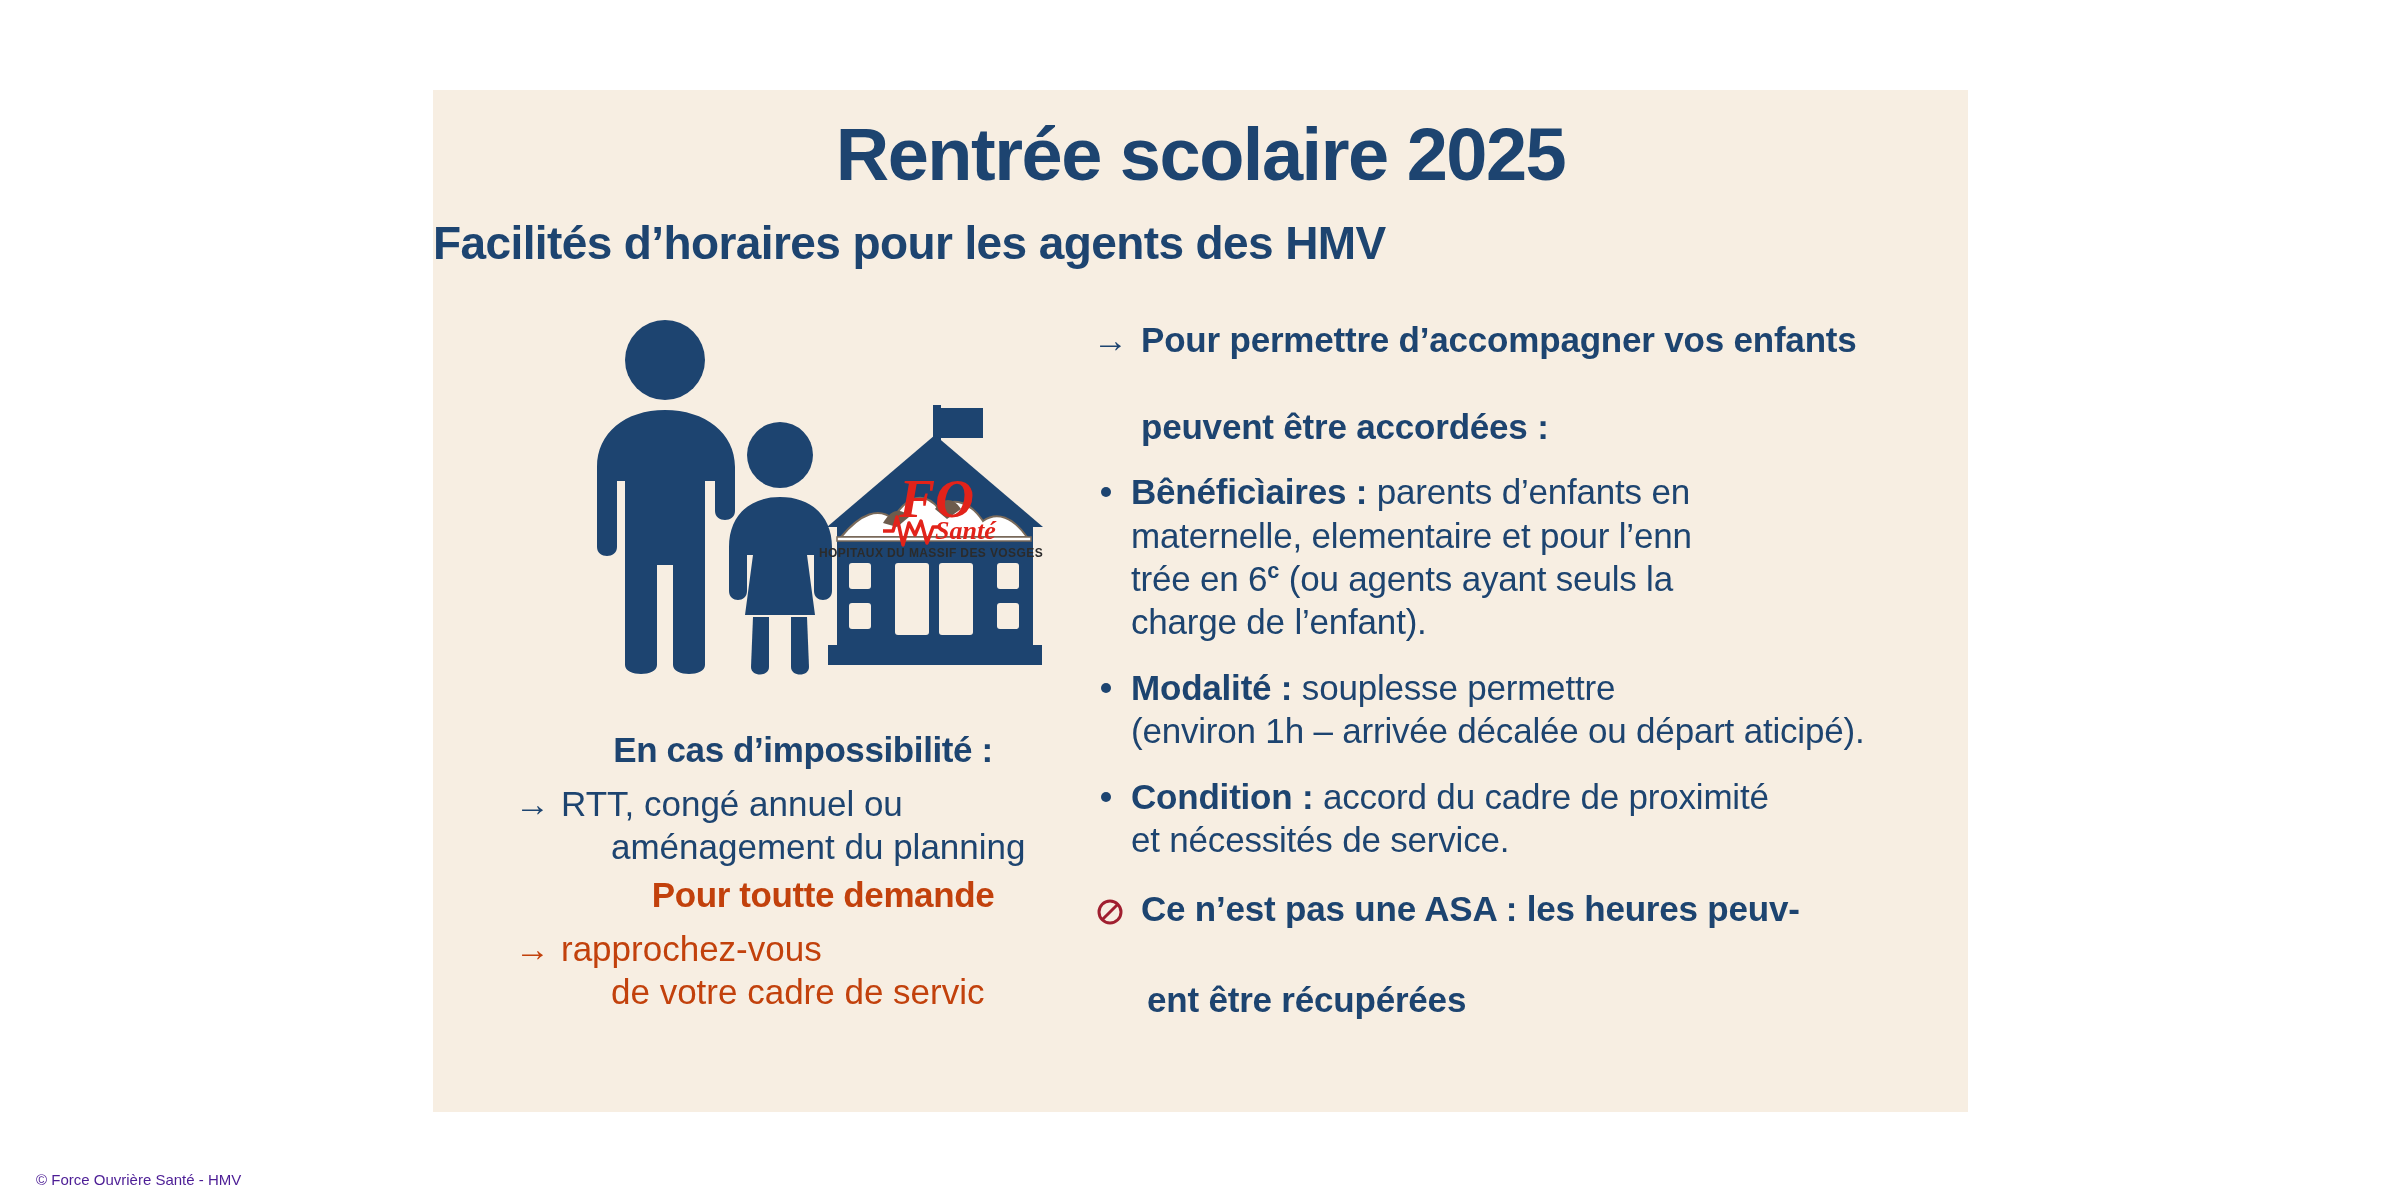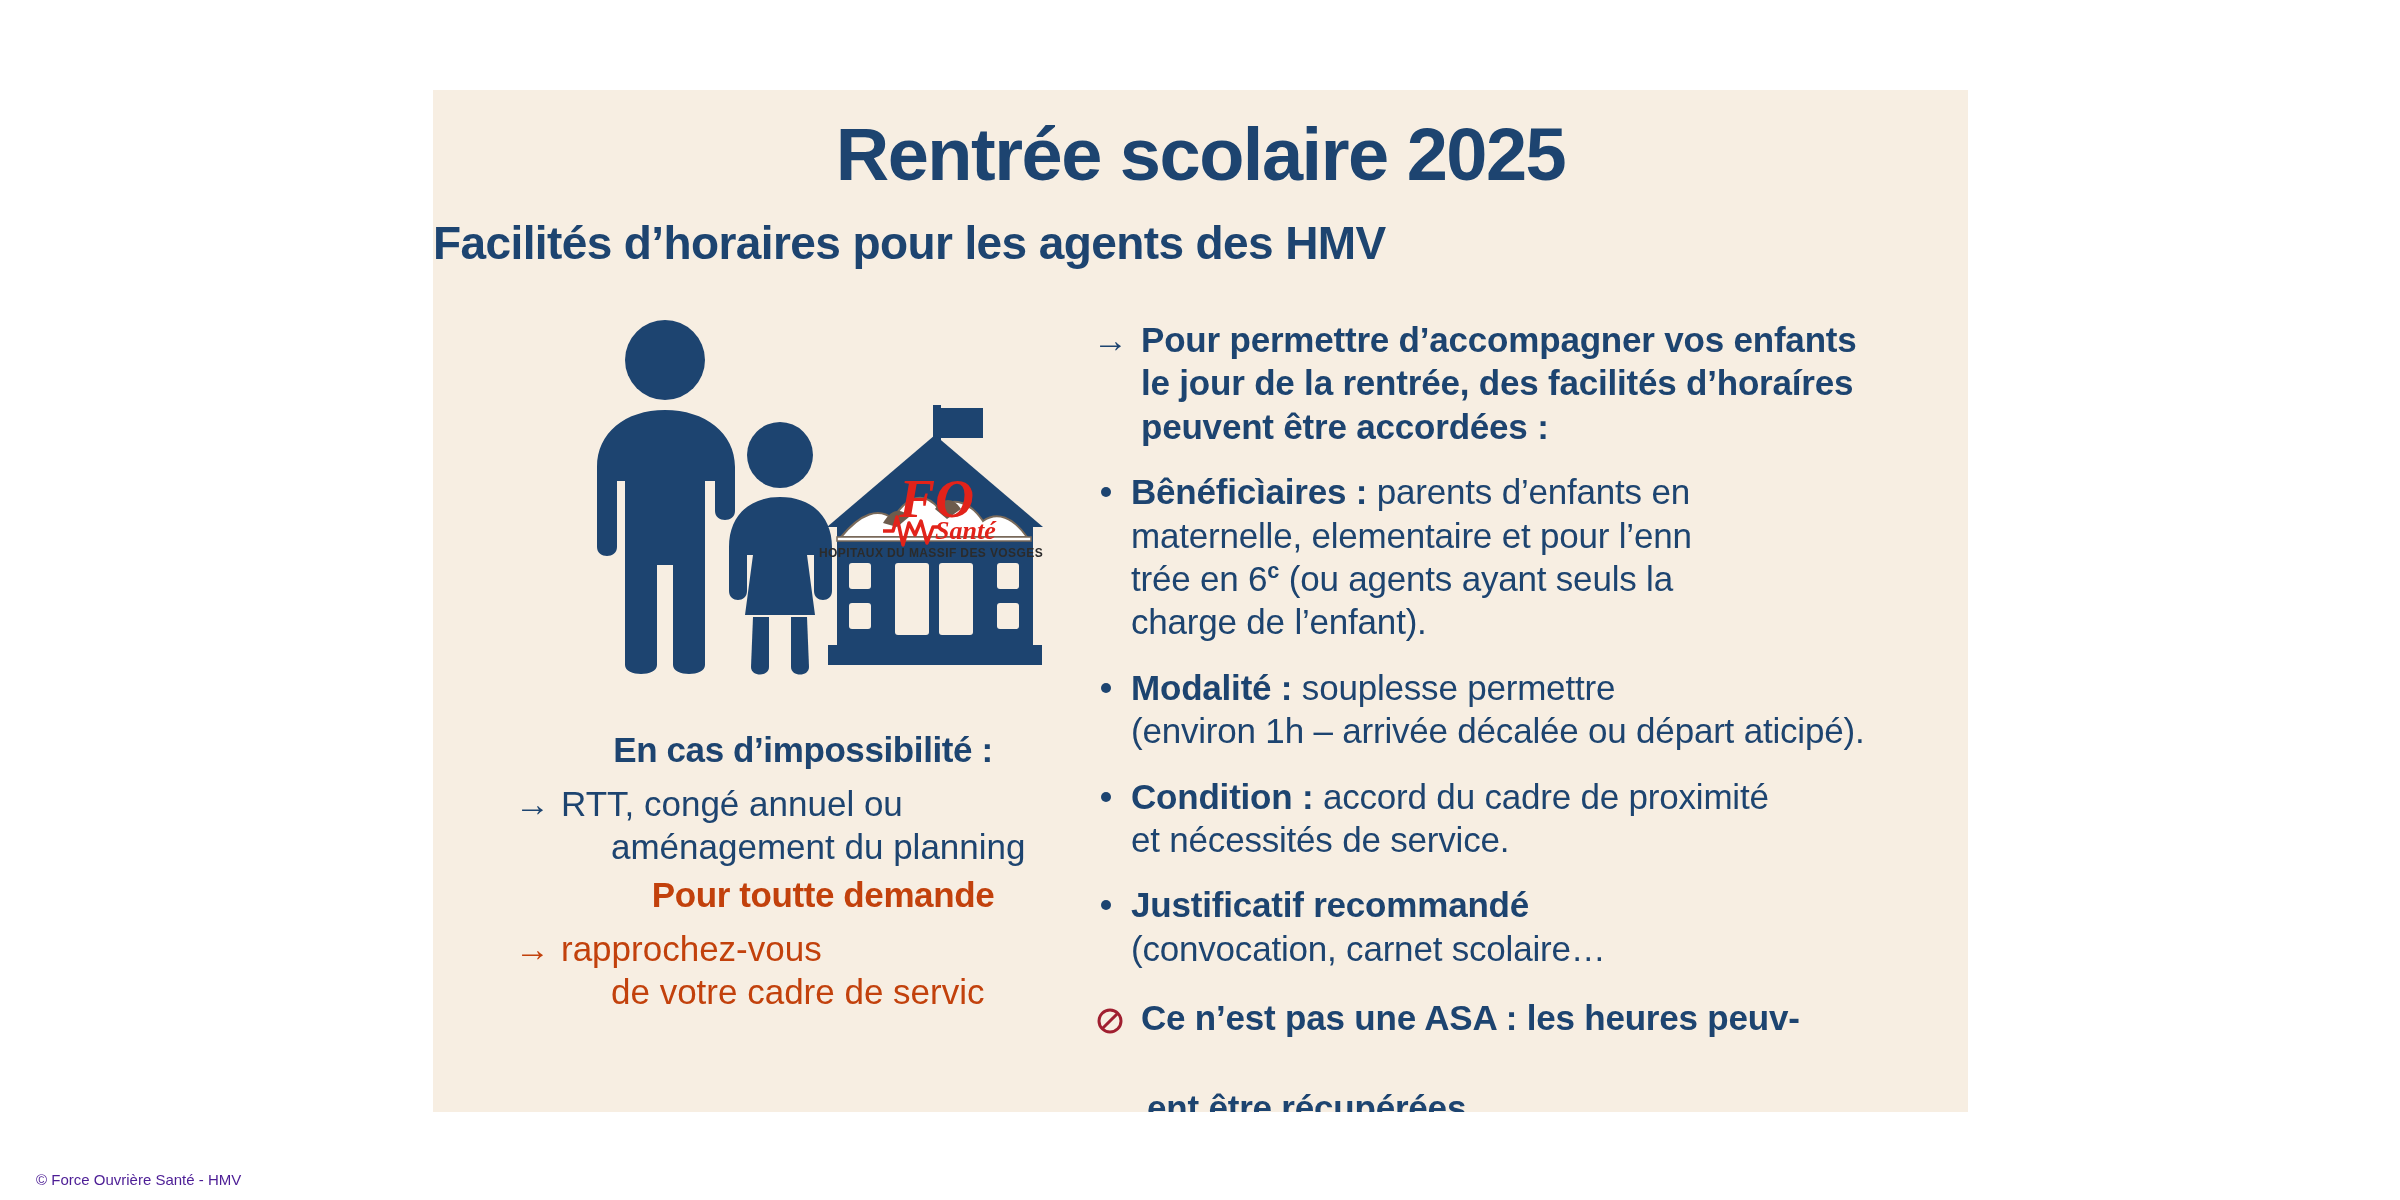--- a/index.html
+++ b/index.html
@@ -282,21 +282,21 @@
       <span class="arrow">→</span><span>rapprochez-vous</span>
       <span class="lc-line-indent">de votre cadre de servic</span>
     </div>
   </div>
 
   <div class="right-col">
 
     <div class="intro">
       <span class="arrow">→</span>
       <span>Pour permettre d’accompagner vos enfants</span><br>
-      <span>le jour de la rentrée, des facilités d’horaíres</span><br>
+      <br>
       <span>peuvent être accordées :</span>
     </div>
 
     <div class="bullet">
       <span class="dot"></span>
       <b>Bênéficìaires :</b><span> parents d’enfants en</span><br>
       <span>maternelle, elementaire et pour l’enn</span><br>
       <span>trée en 6</span><b><sup>c</sup></b><span> (ou agents ayant seuls la</span><br>
       <span>charge de l’enfant).</span>
     </div>
@@ -306,25 +306,20 @@
       <b>Modalité :</b><span> souplesse permettre</span><br>
       <span>(environ 1h – arrivée décalée ou départ aticipé).</span>
     </div>
 
     <div class="bullet">
       <span class="dot"></span>
       <b>Condition :</b><span> accord du cadre de proximité</span><br>
       <span>et nécessités de service.</span>
     </div>
 
-    <div class="bullet">
-      <span class="dot"></span>
-      <b>Justificatif recommandé</b><br>
-      <span>(convocation, carnet scolaire…</span>
-    </div>
 
     <div class="warn">
       <span class="no-icon">
         <svg width="30" height="30" viewBox="0 0 30 30" xmlns="http://www.w3.org/2000/svg">
           <circle cx="15" cy="15" r="11" fill="none" stroke="#a01f30" stroke-width="3"></circle>
           <line x1="7.2" y1="22.8" x2="22.8" y2="7.2" stroke="#a01f30" stroke-width="3"></line>
         </svg>
       </span>
       <span>Ce n’est pas une ASA : les heures peuv-</span>
       <span class="warn-line2">ent être récupérées</span>

